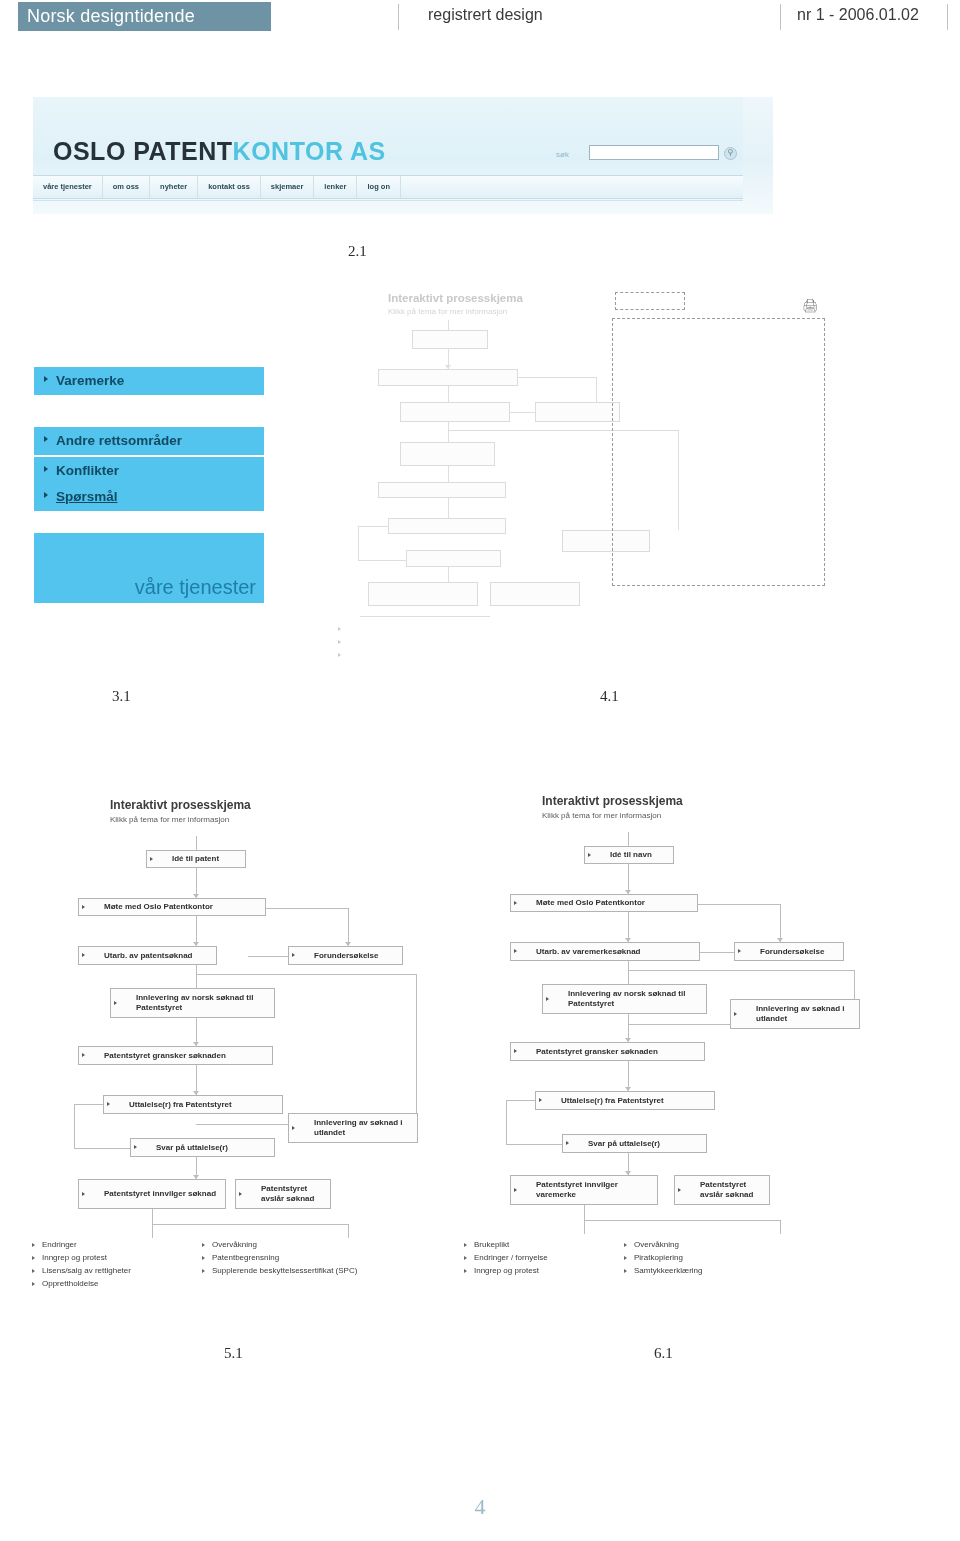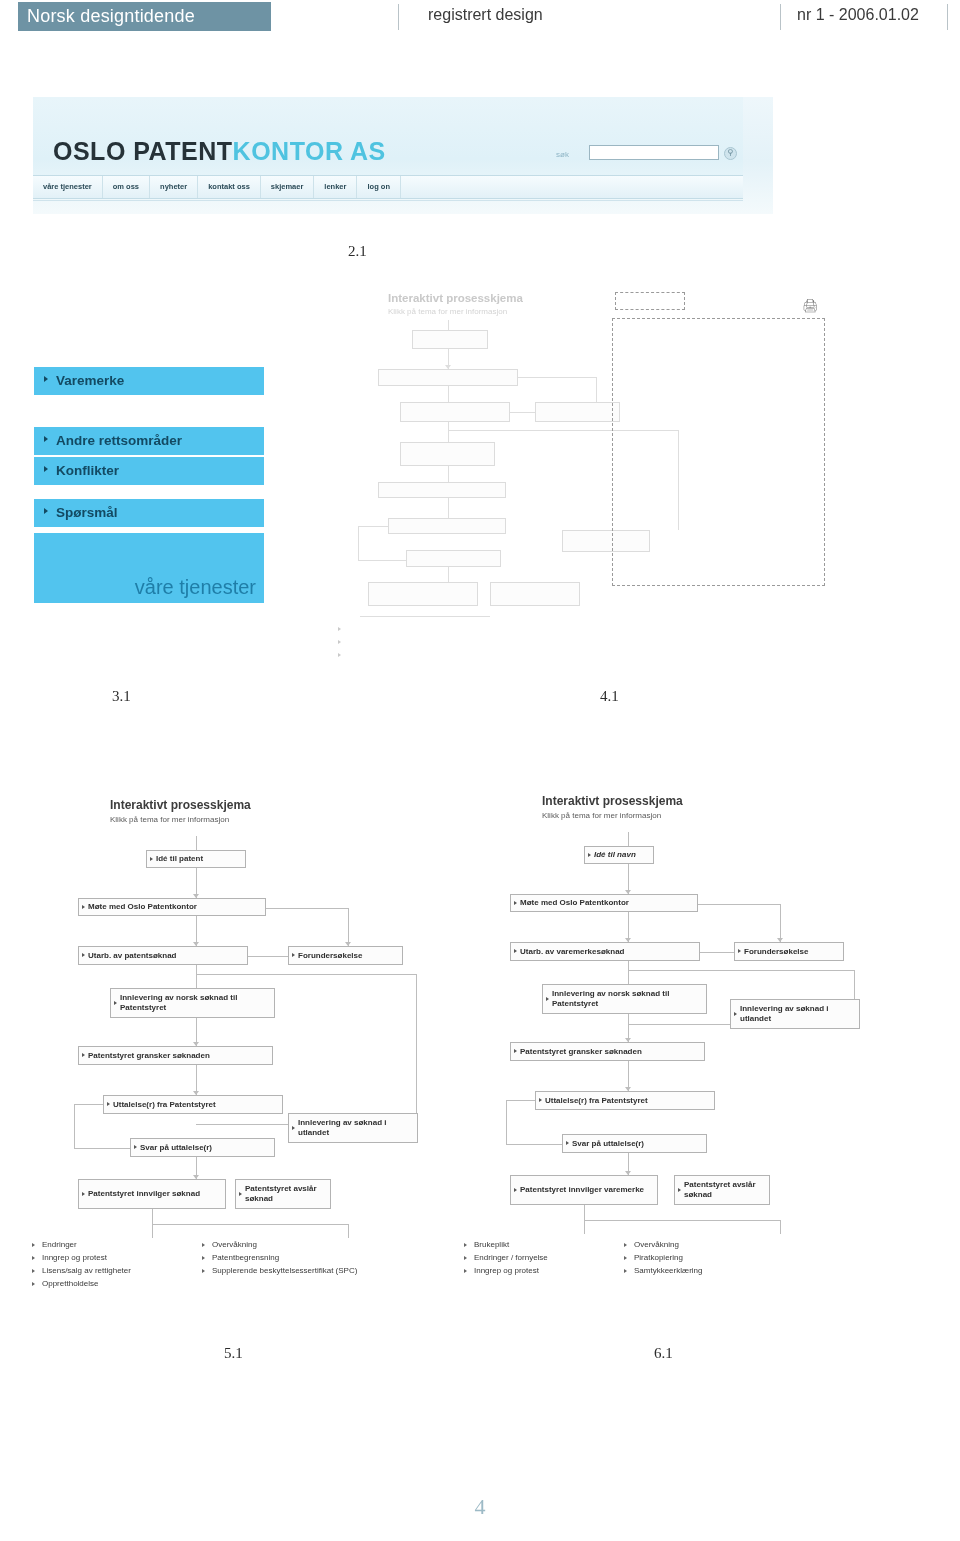--- a/index.html
+++ b/index.html
@@ -96,21 +96,21 @@
 
   
   .flow{position:absolute;}
   .flow-title{
     font-weight:bold;font-size:11.5px;color:#3c3c3c;white-space:nowrap;
   }
   .flow-sub{font-size:8px;color:#5a5a5a;white-space:nowrap;margin-top:1px;}
   .fbox{
     position:absolute;border:1px solid #b3b3b3;background:#fcfcfc;
     box-sizing:border-box;color:#2f2f2f;font-weight:bold;font-size:8px;
-    display:flex;align-items:center;padding-left:9px;line-height:1.25;
+    display:flex;align-items:center;padding-left:25px;line-height:1.25;
   }
   .fbox .b{position:absolute;left:3px;top:50%;margin-top:-2.5px;
     width:0;height:0;border-left:3px solid #555;
     border-top:2.5px solid transparent;border-bottom:2.5px solid transparent;}
   .vline{position:absolute;width:1px;background:#bdbdbd;}
   .hline{position:absolute;height:1px;background:#bdbdbd;}
   .arrow-d{position:absolute;width:0;height:0;
     border-left:3px solid transparent;border-right:3px solid transparent;
     border-top:4px solid #bdbdbd;}
   .bullet-list{position:absolute;font-size:8px;color:#3a3a3a;line-height:13px;}
@@ -174,21 +174,21 @@
 </div>
 <div class="fig-label" style="left:348px;top:243px;">2.1</div>
 
 <div class="fig31">
   <div class="menu-footer">
     <span>våre tjenester</span>
   </div>
   <div class="menu-item" style="top:30px;"><span class="bullet"></span><span>Varemerke</span></div>
   <div class="menu-item" style="top:90px;"><span class="bullet"></span><span>Andre rettsområder</span></div>
   <div class="menu-item" style="top:120px;"><span class="bullet"></span><span>Konflikter</span></div>
-  <div class="menu-item" style="top:162px;"><span class="bullet"></span><span>Spørsmål</span></div>
+  <div class="menu-item" style="top:146px;text-decoration:underline;"><span class="bullet"></span><span>Spørsmål</span></div>
 </div>
 <div class="fig-label" style="left:112px;top:688px;">3.1</div>
 
 <div class="flow faded" style="left:330px;top:292px;width:530px;height:350px;">
   <div class="flow-title" style="position:absolute;left:58px;top:0px;">Interaktivt prosesskjema</div>
   <div class="flow-sub" style="position:absolute;left:58px;top:14px;">Klikk på tema for mer informasjon</div>
 
   <div class="vline" style="left:118px;top:28px;height:10px;"></div>
   <div class="fbox" style="left:82px;top:38px;width:76px;height:19px;"></div>
   <div class="vline" style="left:118px;top:57px;height:20px;"></div>
@@ -254,21 +254,21 @@
   <div class="fbox" style="left:48px;top:100px;width:188px;height:18px;">
       <span class="b"></span>
       <span>Møte med Oslo Patentkontor</span>
     </div>
   <div class="hline" style="left:236px;top:110px;width:82px;"></div>
   <div class="vline" style="left:318px;top:110px;height:38px;"></div>
   <div class="arrow-d" style="left:315px;top:144px;"></div>
   <div class="vline" style="left:166px;top:118px;height:32px;"></div>
   <div class="arrow-d" style="left:163px;top:144px;"></div>
 
-  <div class="fbox" style="left:48px;top:148px;width:170px;height:19px;">
+  <div class="fbox" style="left:48px;top:148px;width:139px;height:19px;">
       <span class="b"></span>
       <span>Utarb. av patentsøknad</span>
     </div>
   <div class="fbox" style="left:258px;top:148px;width:115px;height:19px;">
       <span class="b"></span>
       <span>Forundersøkelse</span>
     </div>
   <div class="hline" style="left:218px;top:158px;width:40px;"></div>
 
   <div class="vline" style="left:166px;top:167px;height:30px;"></div>
@@ -336,21 +336,21 @@
     <div>Supplerende beskyttelsessertifikat (SPC)</div>
   </div>
 </div>
 <div class="fig-label" style="left:224px;top:1345px;">5.1</div>
 
 <div class="flow" style="left:462px;top:794px;width:420px;height:500px;">
   <div class="flow-title" style="position:absolute;left:80px;top:0px;font-size:12px;">Interaktivt prosesskjema</div>
   <div class="flow-sub" style="position:absolute;left:80px;top:16px;">Klikk på tema for mer informasjon</div>
 
   <div class="vline" style="left:166px;top:38px;height:16px;"></div>
-  <div class="fbox" style="left:122px;top:52px;width:70px;height:18px;font-style:italic;">
+  <div class="fbox" style="left:122px;top:52px;width:90px;height:18px;">
       <span class="b"></span>
       <span>Idé til navn</span>
     </div>
 
   <div class="vline" style="left:166px;top:70px;height:30px;"></div>
   <div class="arrow-d" style="left:163px;top:96px;"></div>
 
   <div class="fbox" style="left:48px;top:100px;width:188px;height:18px;">
       <span class="b"></span>
       <span>Møte med Oslo Patentkontor</span>

